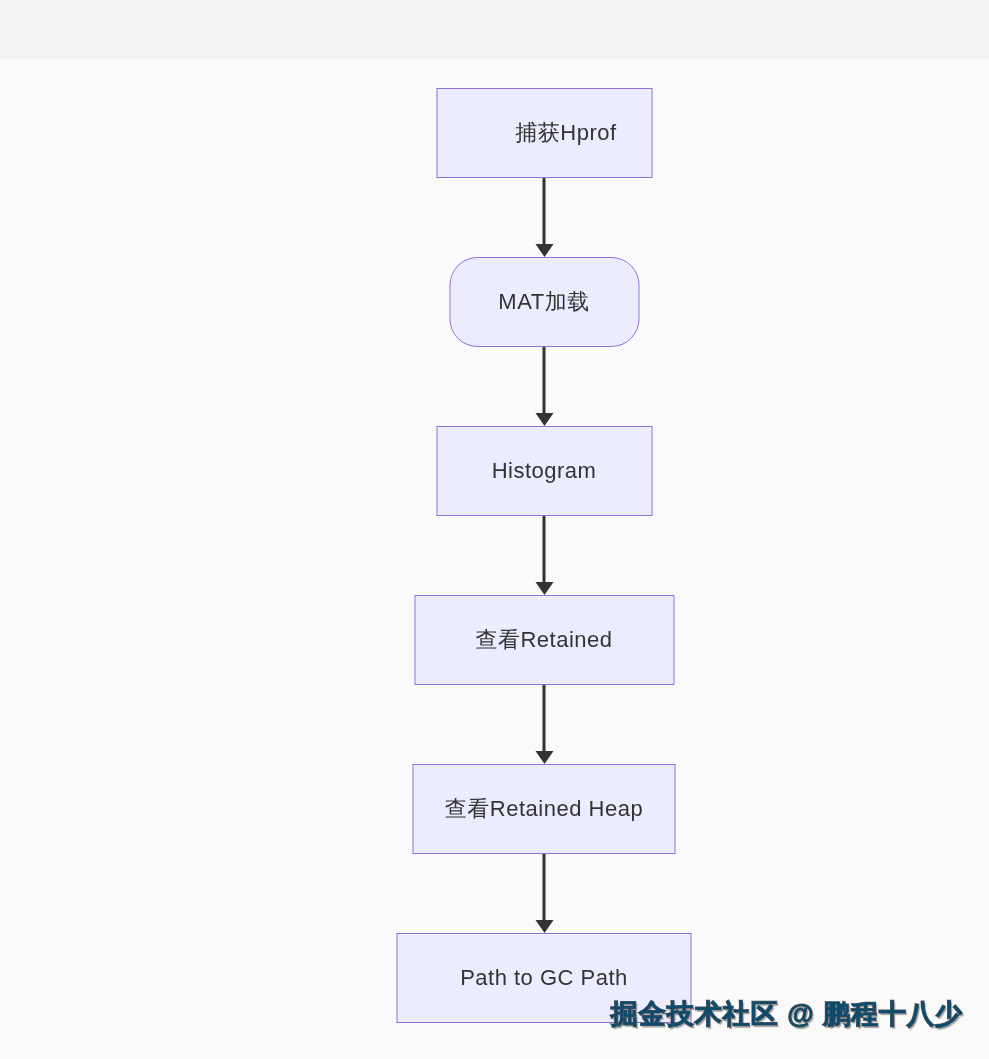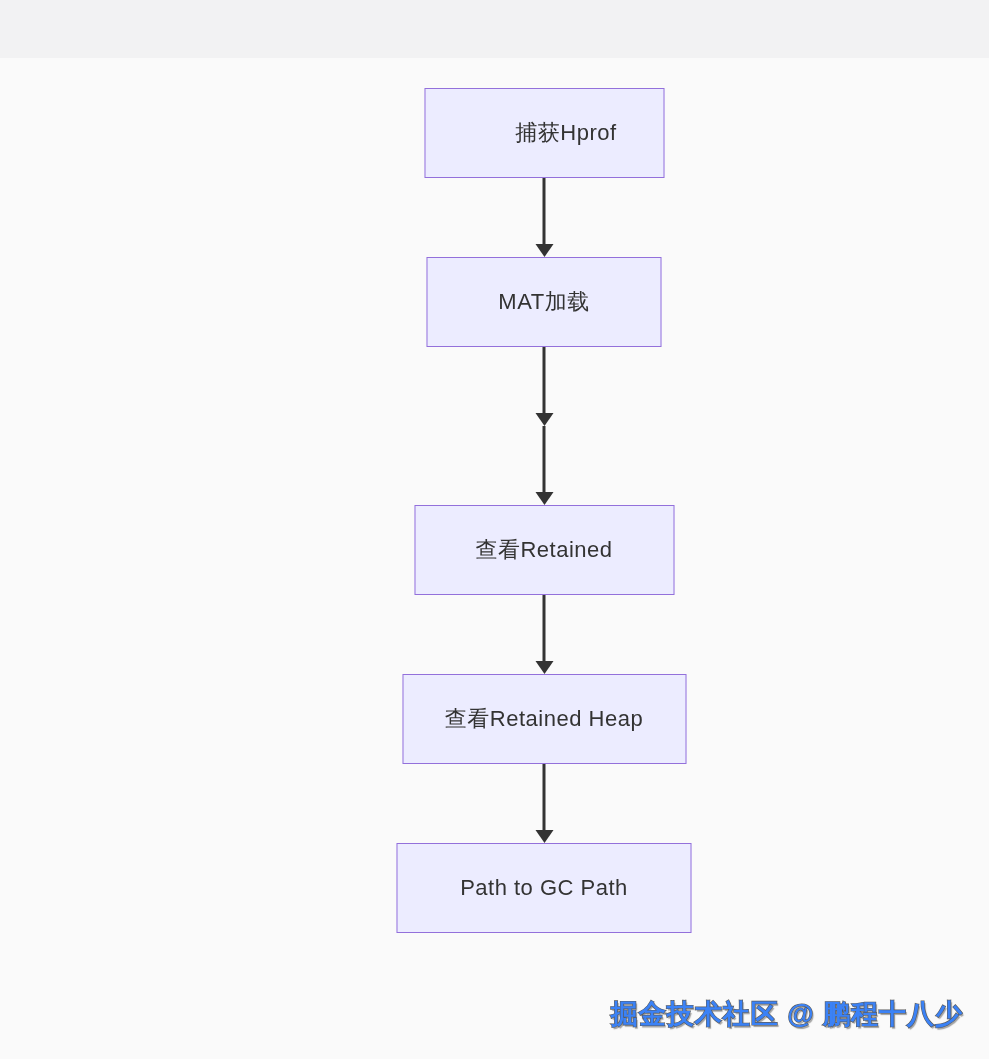--- a/index.html
+++ b/index.html
@@ -34,25 +34,25 @@
     border: 1.5px solid #9370DB;
     box-sizing: border-box;
     display: flex;
     align-items: center;
     justify-content: center;
     color: #333333;
     font-size: 22px;
     letter-spacing: 0.5px;
     white-space: nowrap;
   }
-  .n0 { width: 240px; padding-left: 44px; }
-  .n1 { width: 235px; }
+  .n0 { width: 216px; padding-left: 44px; }
+  .n1 { width: 190px; border-radius: 28px; }
   .n2 { width: 216px; }
   .n3 { width: 260px; }
-  .n4 { width: 284px; }
+  .n4 { width: 263px; }
   .n5 { width: 295px; }
   .arrow {
     height: 79px;
     display: flex;
     flex-direction: column;
     align-items: center;
   }
   .arrow .line {
     width: 2.5px;
     height: 66px;
@@ -65,21 +65,21 @@
     border-right: 9px solid transparent;
     border-top: 13px solid #333333;
   }
   .watermark {
     position: absolute;
     right: 26px;
     bottom: 27px;
     font-size: 27px;
     font-weight: bold;
     letter-spacing: 1px;
-    color: #3b82f6;
+    color: #0c4a6e;
     -webkit-text-stroke: 1.2px #5a5a5a;
     paint-order: stroke fill;
     text-shadow: 1.5px 1.5px 1px rgba(90,90,90,0.55);
     white-space: nowrap;
   }
 </style>
 </head>
 <body>
 
 <div class="topbar"></div>
@@ -93,20 +93,21 @@
     <div class="head"></div>
   </div>
 
   <div class="node n1">MAT加载</div>
 
   <div class="arrow">
     <div class="line"></div>
     <div class="head"></div>
   </div>
 
+  <div class="node n2">Histogram</div>
 
   <div class="arrow">
     <div class="line"></div>
     <div class="head"></div>
   </div>
 
   <div class="node n3">查看Retained</div>
 
   <div class="arrow">
     <div class="line"></div>

